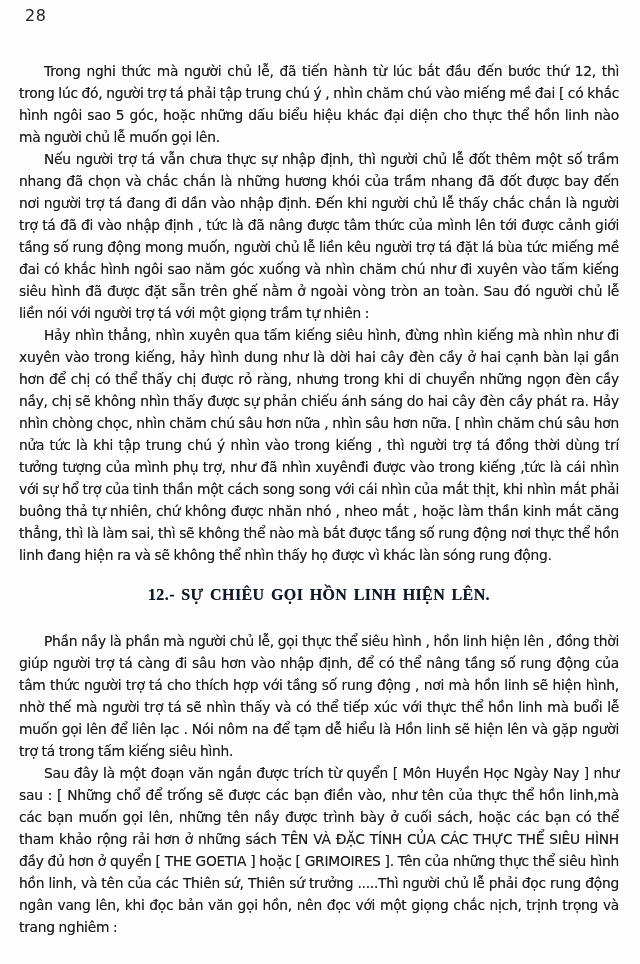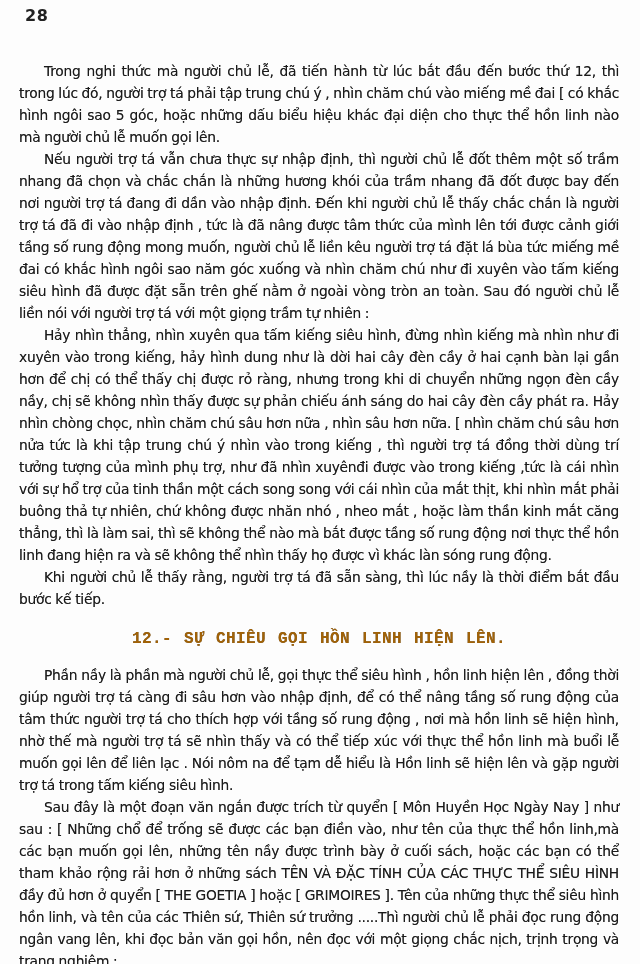--- a/index.html
+++ b/index.html
@@ -15,60 +15,59 @@
     width: 640px;
     height: 964px;
     padding: 6px 21px 0 19px;
     background: #fdfdfd;
     font-family: "DejaVu Sans", "Liberation Sans", sans-serif;
     color: #1b1b1b;
   }
   .page-number {
     margin-left: 6px;
     font-size: 16px;
-    font-weight: 700;
+    font-weight: 400;
     letter-spacing: 0.5px;
     color: #222;
   }
   .content {
     margin-top: 35px;
   }
   .para {
     margin: 0;
     font-size: 13.8px;
     line-height: 22px;
     letter-spacing: -0.25px;
     word-spacing: -0.3px;
     text-align: justify;
     text-indent: 25px;
     color: #1b1b1b;
     text-shadow: 0 0 0.5px rgba(20,20,20,0.55);
   }
   .section-heading {
-    margin: 20px 0 16px 0;
+    margin: 20px 0 26px 0;
     text-align: center;
-    font-family: Liberation Mono, monospace;
+    font-family: Liberation Serif, serif;
     font-size: 16px;
     font-weight: bold;
     letter-spacing: 0.4px;
     word-spacing: 2px;
-    color: #a16207;
+    color: #0f172a;
     text-shadow: 0 0 0.6px rgba(10,10,10,0.6);
   }
 </style>
 </head>
 <body>
 
 <div class="page">
   <div class="page-number">28</div>
 
   <div class="content">
     <p class="para">Trong nghi thức mà người chủ lễ, đã tiến hành từ lúc bắt đầu đến bước thứ 12, thì trong lúc đó, người trợ tá phải tập trung chú ý , nhìn chăm chú vào miếng mề đai [ có khắc hình ngôi sao 5 góc, hoặc những dấu biểu hiệu khác đại diện cho thực thể hồn linh nào mà người chủ lễ muốn gọi lên.</p>
     <p class="para">Nếu người trợ tá vẫn chưa thực sự nhập định, thì người chủ lễ đốt thêm một số trầm nhang đã chọn và chắc chắn là những hương khói của trầm nhang đã đốt được bay đến nơi người trợ tá đang đi dần vào nhập định. Đến khi người chủ lễ thấy chắc chắn là người trợ tá đã đi vào nhập định , tức là đã nâng được tâm thức của mình lên tới được cảnh giới tầng số rung động mong muốn, người chủ lễ liền kêu người trợ tá đặt lá bùa tức miếng mề đai có khắc hình ngôi sao năm góc xuống và nhìn chăm chú như đi xuyên vào tấm kiếng siêu hình đã được đặt sẵn trên ghế nằm ở ngoài vòng tròn an toàn. Sau đó người chủ lễ liền nói với người trợ tá với một giọng trầm tự nhiên :</p>
     <p class="para">Hảy nhìn thẳng, nhìn xuyên qua tấm kiếng siêu hình, đừng nhìn kiếng mà nhìn như đi xuyên vào trong kiếng, hảy hình dung như là dời hai cây đèn cầy ở hai cạnh bàn lại gần hơn để chị có thể thấy chị được rỏ ràng, nhưng trong khi di chuyển những ngọn đèn cầy nầy, chị sẽ không nhìn thấy được sự phản chiếu ánh sáng do hai cây đèn cầy phát ra. Hảy nhìn chòng chọc, nhìn chăm chú sâu hơn nữa , nhìn sâu hơn nữa. [ nhìn chăm chú sâu hơn nửa tức là khi tập trung chú ý nhìn vào trong kiếng , thì người trợ tá đồng thời dùng trí tưởng tượng của mình phụ trợ, như đã nhìn xuyênđi được vào trong kiếng ,tức là cái nhìn với sự hổ trợ của tinh thần một cách song song với cái nhìn của mắt thịt, khi nhìn mắt phải buông thả tự nhiên, chứ không được nhăn nhó , nheo mắt , hoặc làm thần kinh mắt căng thẳng, thì là làm sai, thì sẽ không thể nào mà bắt được tầng số rung động nơi thực thể hồn linh đang hiện ra và sẽ không thể nhìn thấy họ được vì khác làn sóng rung động.</p>
-    <p class="para">Khi người chủ lễ thấy rằng, người trợ tá đã sẵn sàng, thì  lúc nầy là thời điểm bắt đầu bước kế tiếp.</p>
 
     <h2 class="section-heading">12.- SỰ CHIÊU GỌI HỒN LINH HIỆN LÊN.</h2>
 
     <p class="para">Phần nầy là phần mà người chủ lễ, gọi thực thể siêu hình , hồn linh hiện lên , đồng thời giúp người trợ tá càng đi sâu hơn vào nhập định, để có thể nâng tầng số rung động của tâm thức người trợ tá cho thích hợp với tầng số rung động , nơi mà hồn linh sẽ hiện hình, nhờ thế mà người trợ tá sẽ nhìn thấy và có thể tiếp xúc với thực thể hồn linh mà buổi lễ muốn gọi lên để liên lạc . Nói nôm na để tạm dễ hiểu là Hồn linh sẽ hiện lên và gặp người trợ tá trong tấm kiếng siêu hình.</p>
     <p class="para">Sau đây là một đoạn văn ngắn được trích từ quyển [ Môn Huyền Học Ngày Nay ] như sau : [ Những chổ để trống sẽ được các bạn điền vào, như tên của thực thể hồn linh,mà các bạn muốn gọi lên, những tên nầy được trình bày ở cuối sách, hoặc các bạn có thể tham khảo rộng rải hơn ở những sách TÊN VÀ ĐẶC TÍNH CỦA CÁC THỰC THỂ SIÊU HÌNH đầy đủ hơn ở quyển [ THE GOETIA ] hoặc [ GRIMOIRES ]. Tên của những thực thể siêu hình hồn linh, và tên của các Thiên sứ, Thiên sứ trưởng .....Thì người chủ lễ phải đọc rung động ngân vang lên, khi đọc bản văn gọi hồn, nên đọc với một giọng chắc nịch, trịnh trọng và trang nghiêm :</p>
   </div>
 </div>
 
 </body></html>

